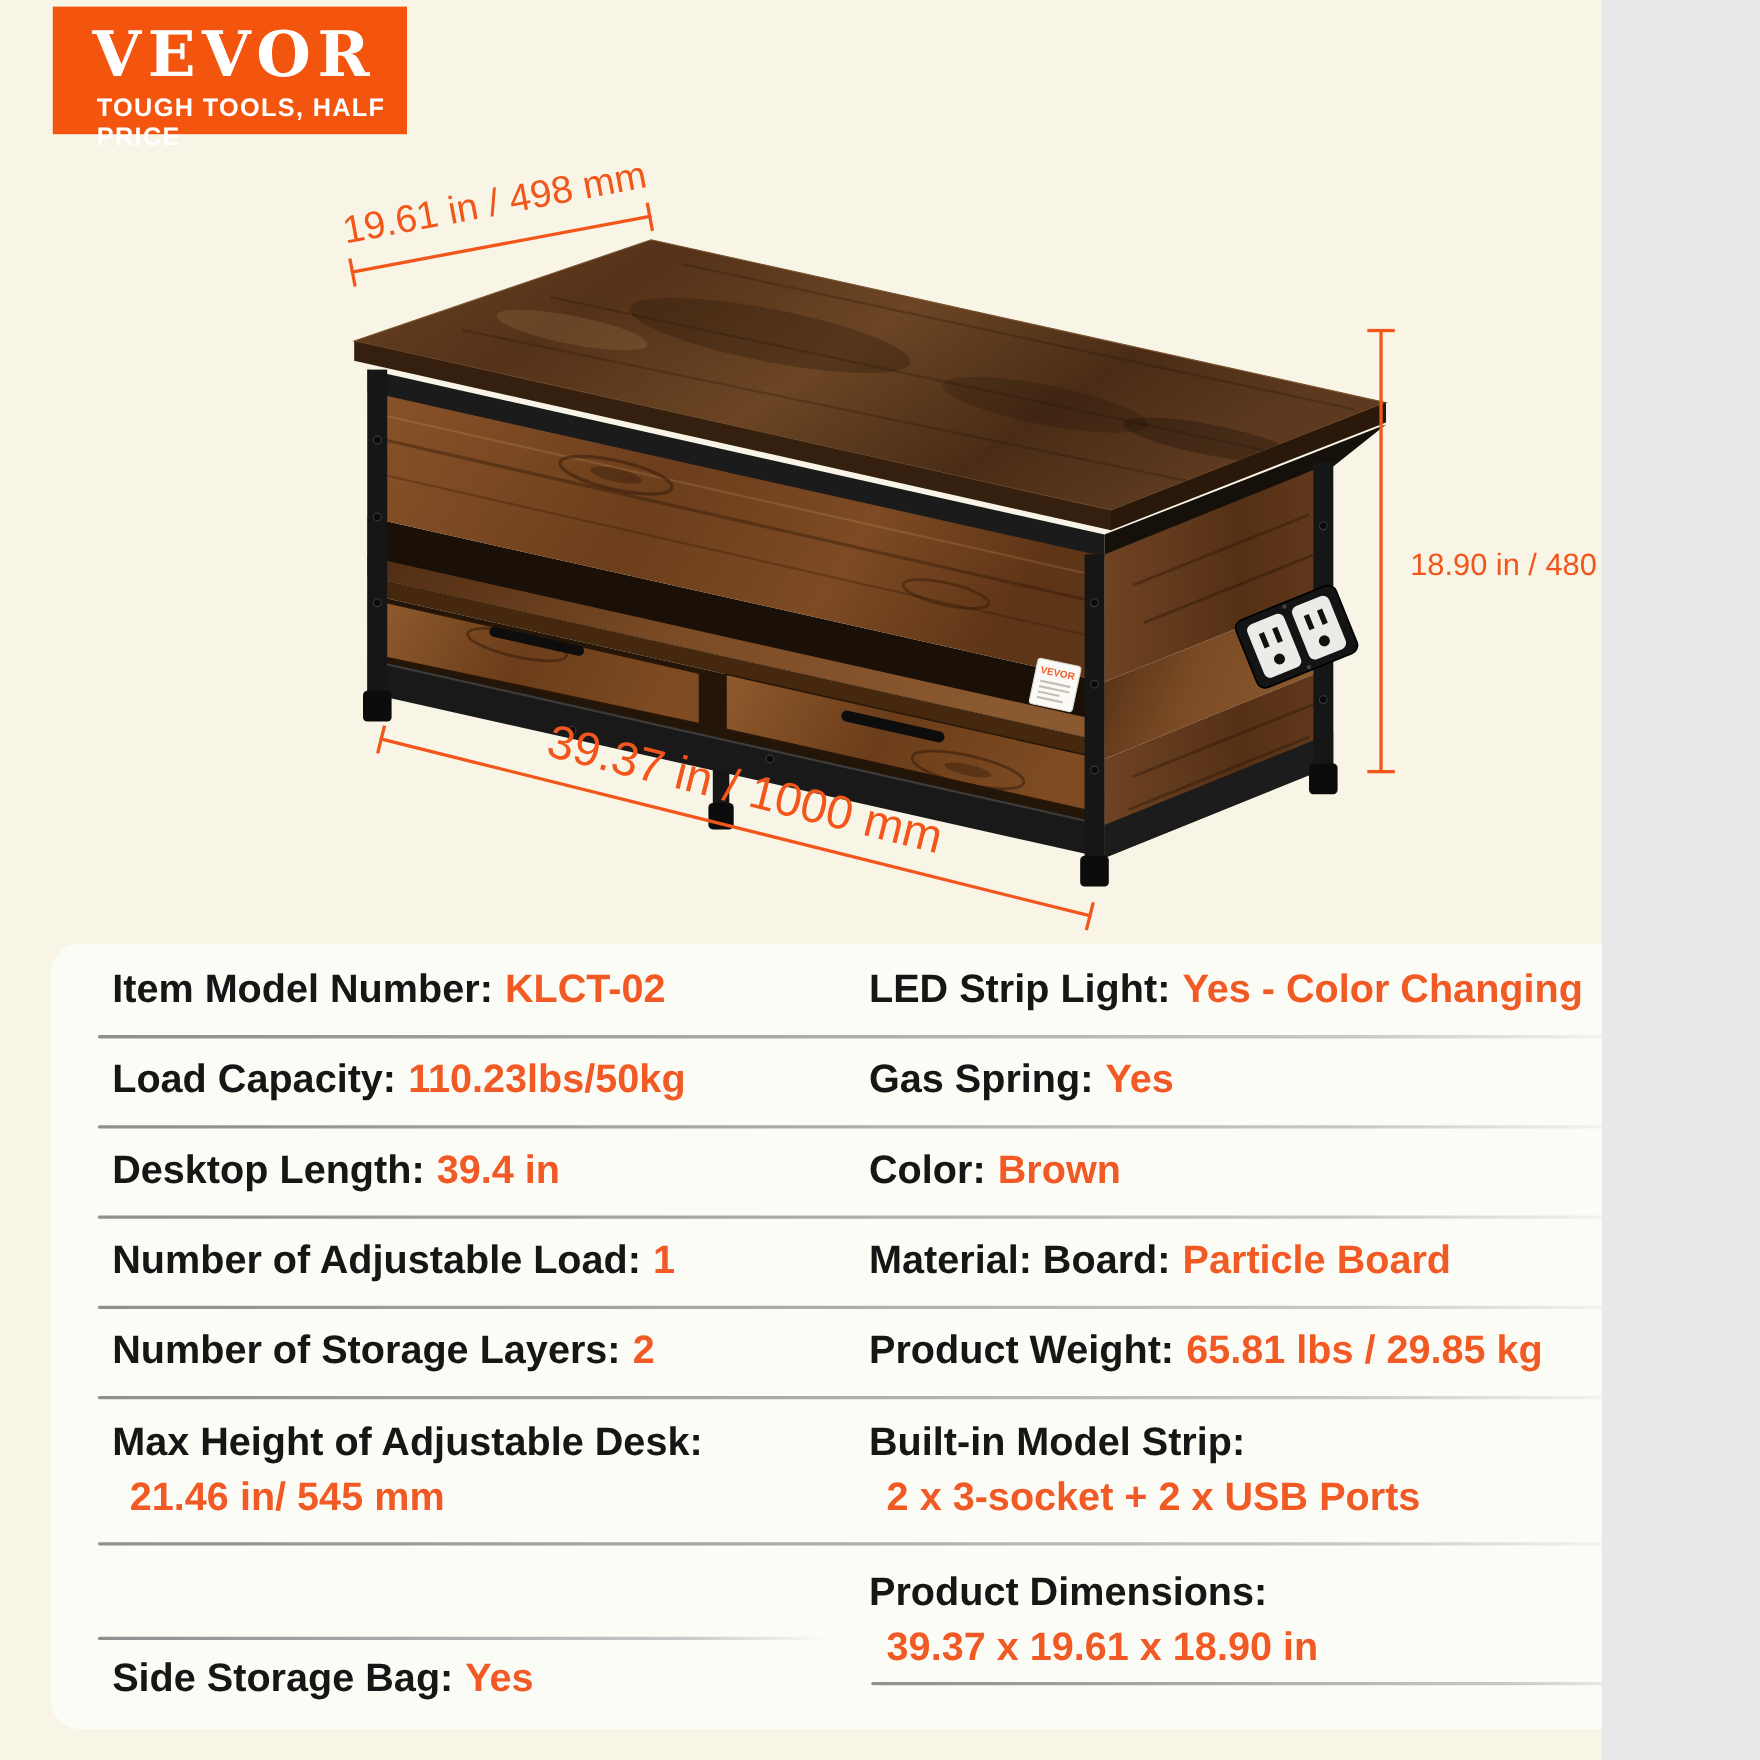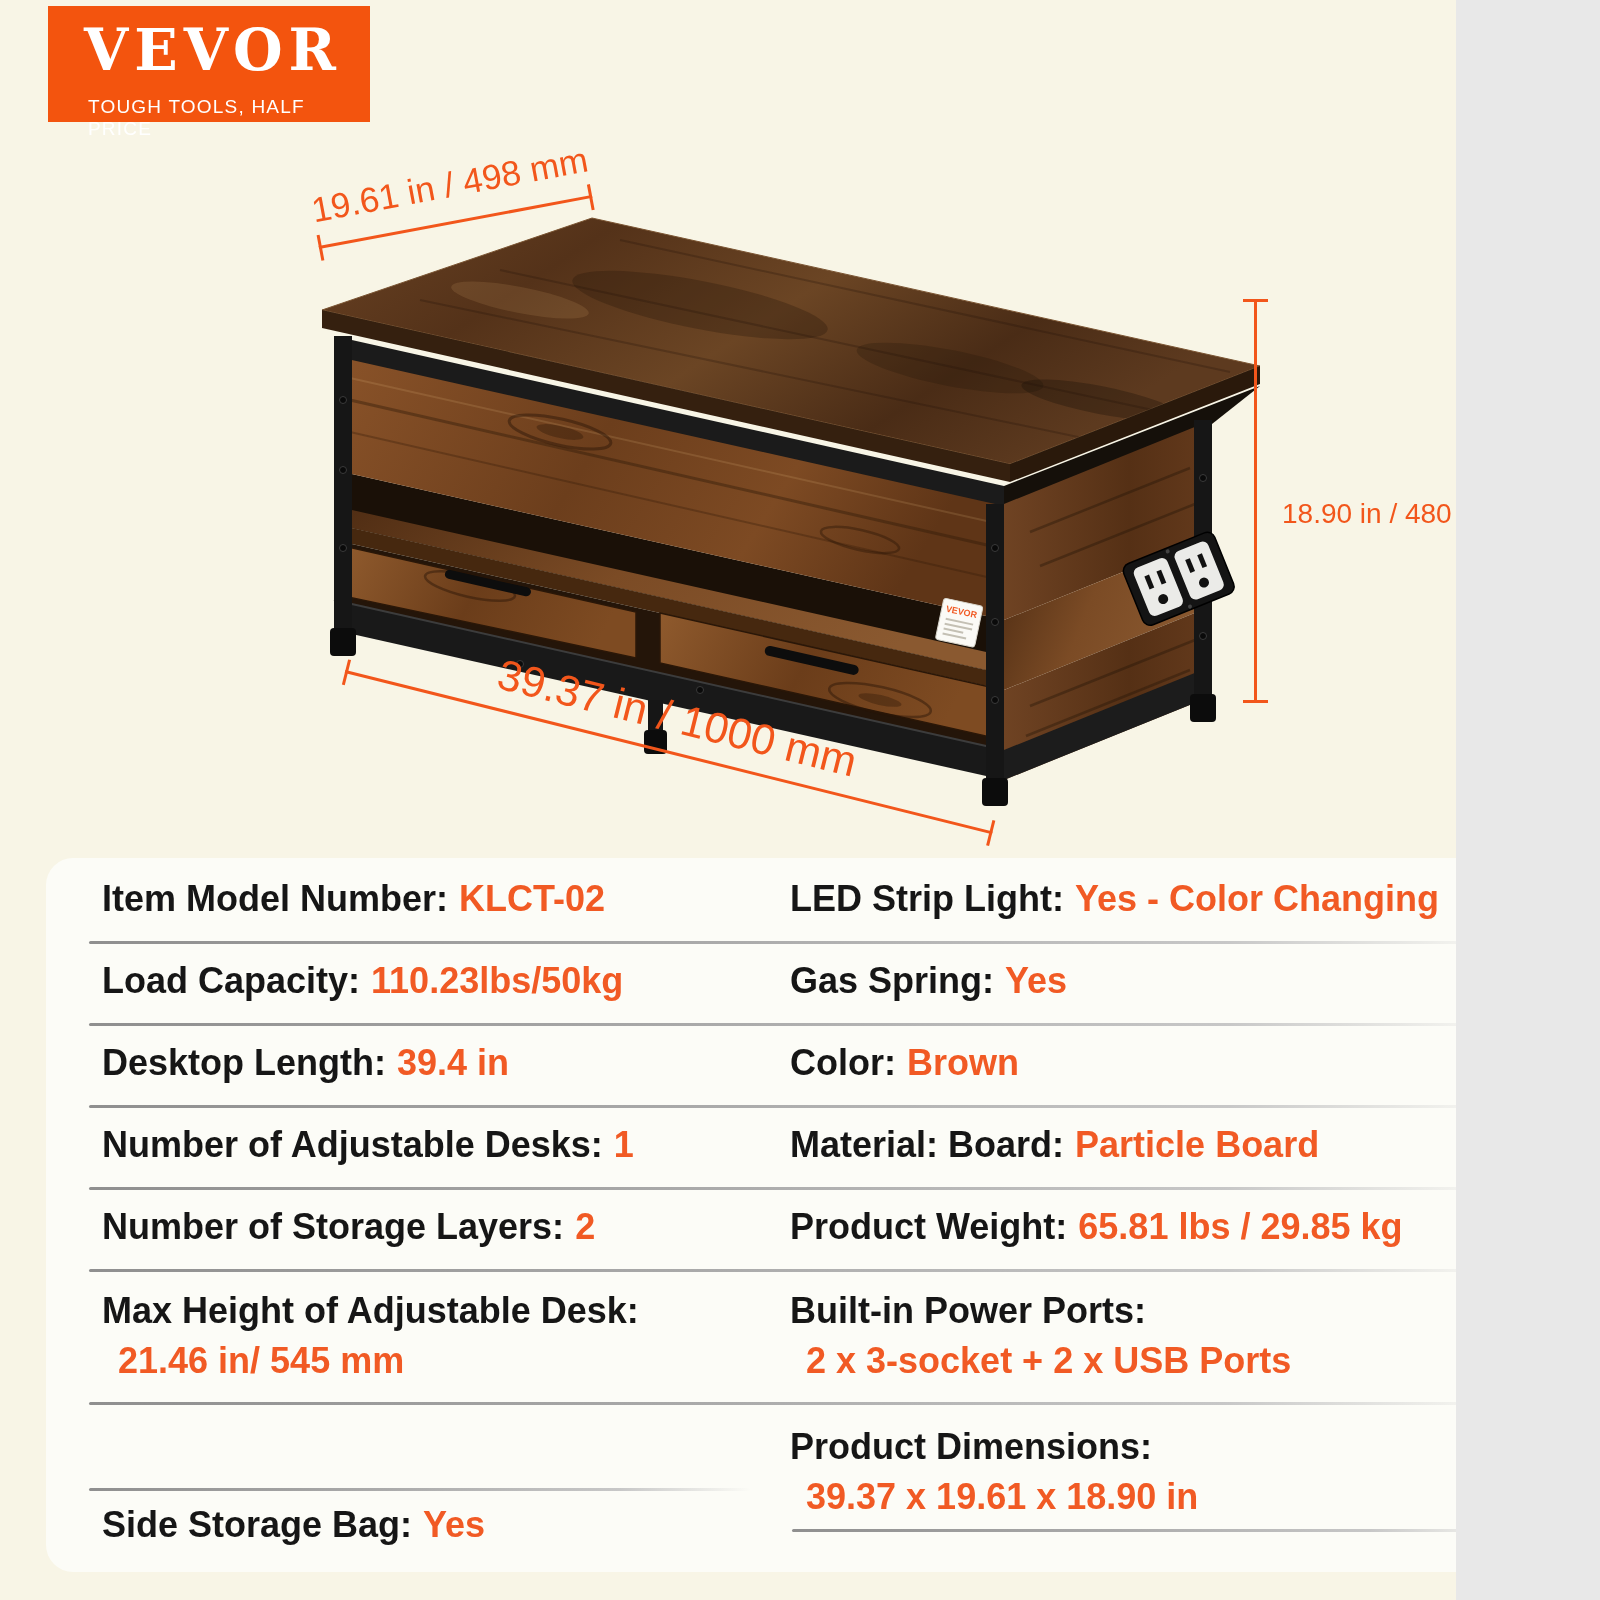--- a/index.html
+++ b/index.html
@@ -18,22 +18,22 @@
   .logo{
     position:absolute;left:48px;top:6px;width:322px;height:116px;
     background:var(--logo);color:#fff;
   }
   .logo .brand{
     font-family:"DejaVu Serif", serif;font-weight:bold;
     font-size:57px;letter-spacing:6px;line-height:60px;
     margin:14px 0 0 36px;
   }
   .logo .tagline{
-    font-size:19px;font-weight:normal;letter-spacing:1.2px;
-    margin:16px 0 0 40px;
+    font-size:23px;font-weight:bold;letter-spacing:1.2px;
+    margin:4px 0 0 40px;
   }
   
   .dim{position:absolute;color:var(--line);white-space:nowrap;}
   .dim-top{left:319px;top:188px;width:278px;transform:rotate(-10.6deg);transform-origin:0 60px;}
   .dim-top .dim-text{font-size:35px;height:44px;line-height:44px;text-align:center;margin-bottom:14px;}
   .dim-bottom{left:345px;top:610px;width:667px;transform:rotate(14deg);transform-origin:0 62px;}
   .dim-bottom .dim-text{font-size:43px;height:52px;line-height:52px;text-align:center;margin-bottom:8px;}
   .dim-line{position:relative;height:3px;background:var(--line);}
   .dim-line::before,.dim-line::after{
     content:"";position:absolute;width:3px;height:26px;top:-11px;background:var(--line);
@@ -252,21 +252,21 @@
     <div class="row col-left" style="top:16px">
       <span class="lbl">Item Model Number:</span><span class="val">KLCT-02</span>
     </div>
     <div class="row col-left" style="top:98px">
       <span class="lbl">Load Capacity:</span><span class="val">110.23lbs/50kg</span>
     </div>
     <div class="row col-left" style="top:180px">
       <span class="lbl">Desktop Length:</span><span class="val">39.4 in</span>
     </div>
     <div class="row col-left" style="top:262px">
-      <span class="lbl">Number of Adjustable Desks:</span><span class="val">1</span>
+      <span class="lbl">Number of Adjustable Load:</span><span class="val">1</span>
     </div>
     <div class="row col-left" style="top:344px">
       <span class="lbl">Number of Storage Layers:</span><span class="val">2</span>
     </div>
     <div class="row col-left stacked" style="top:428px">
       <span class="lbl">Max Height of Adjustable Desk:</span><span class="val">21.46 in/ 545 mm</span>
     </div>
     <div class="row col-left" style="top:642px">
       <span class="lbl">Side Storage Bag:</span><span class="val">Yes</span>
     </div>
@@ -280,21 +280,21 @@
     <div class="row col-right" style="top:98px">
       <span class="lbl">Gas Spring:</span><span class="val">Yes</span>
     </div>
     <div class="row col-right" style="top:262px">
       <span class="lbl">Material: Board:</span><span class="val">Particle Board</span>
     </div>
     <div class="row col-right" style="top:344px">
       <span class="lbl">Product Weight:</span><span class="val">65.81 lbs / 29.85 kg</span>
     </div>
     <div class="row col-right stacked" style="top:428px">
-      <span class="lbl">Built-in Power Ports:</span><span class="val">2 x 3-socket + 2 x USB Ports</span>
+      <span class="lbl">Built-in Model Strip:</span><span class="val">2 x 3-socket + 2 x USB Ports</span>
     </div>
     <div class="row col-right stacked" style="top:564px">
       <span class="lbl">Product Dimensions:</span><span class="val">39.37 x 19.61 x 18.90 in</span>
     </div>
 
     <div class="sep sep-full" style="top:83px"></div>
     <div class="sep sep-full" style="top:165px"></div>
     <div class="sep sep-full" style="top:247px"></div>
     <div class="sep sep-full" style="top:329px"></div>
     <div class="sep sep-full" style="top:411px"></div>

